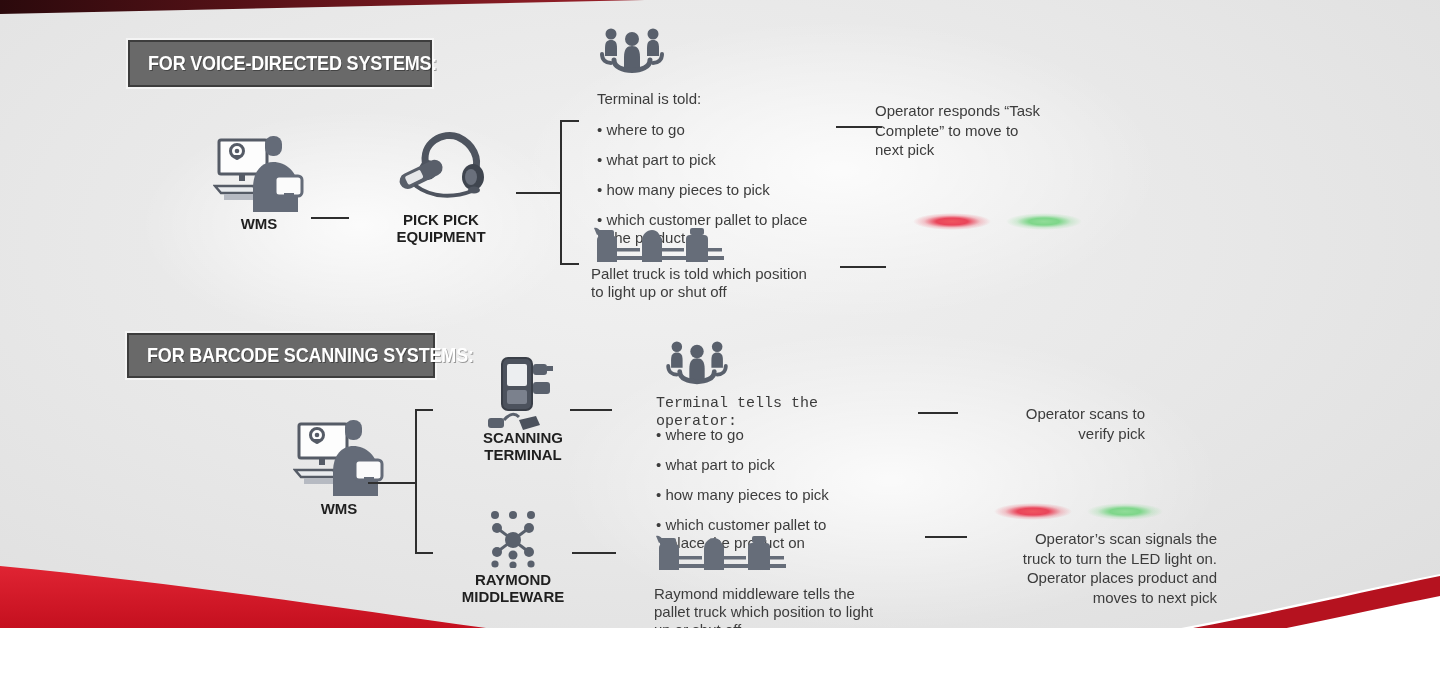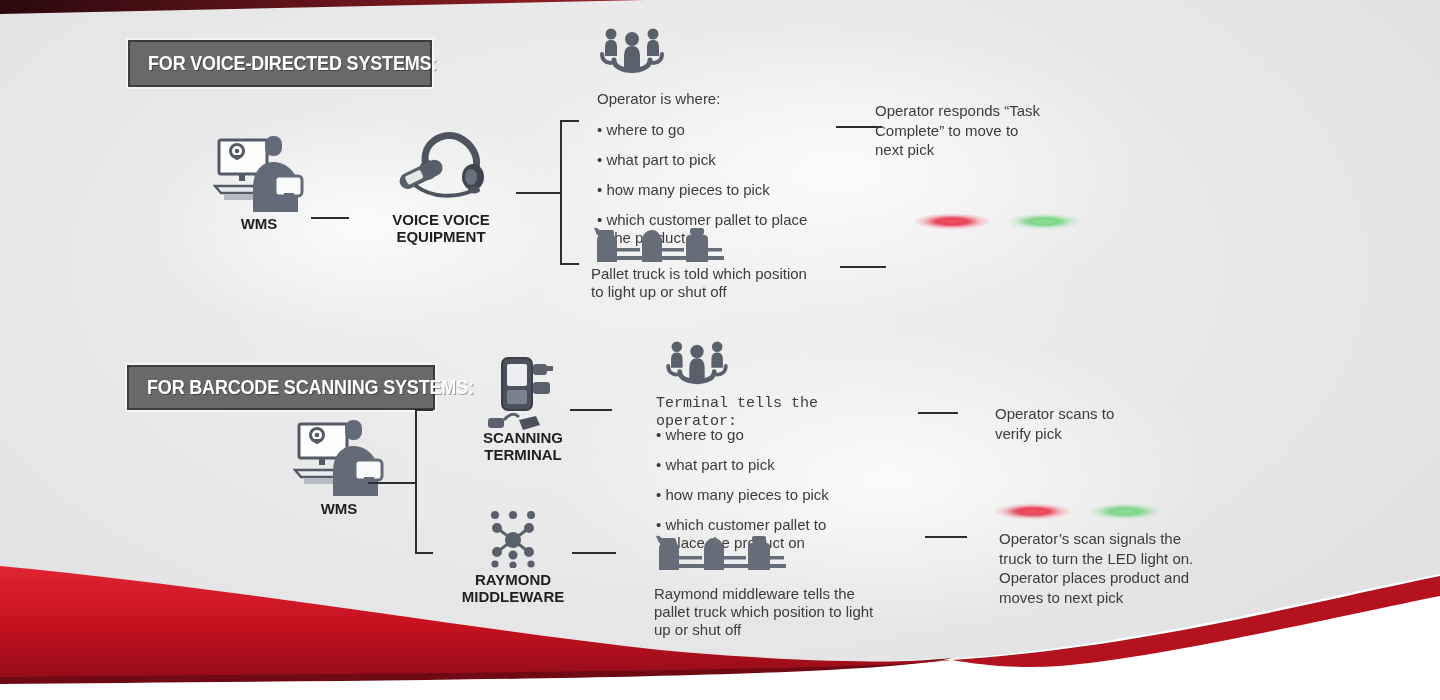--- a/index.html
+++ b/index.html
@@ -1,17 +1,17 @@
 <!DOCTYPE html>
 <html><head>
 <meta charset="utf-8">
 <style>
   html,body{margin:0;padding:0;}
   body{font-family:"Liberation Sans",sans-serif;background:#fff;}
-  #stage{position:relative;width:1440px;height:700px;overflow:hidden;
+  #stage{position:relative;width:1440px;height:628px;overflow:hidden;
          background:radial-gradient(ellipse at 45% 38%, #f1f1f1 0%, #e7e7e7 55%, #dedede 100%);}
   .abs{position:absolute;}
   .glow{position:absolute;background:radial-gradient(closest-side, rgba(255,255,255,.8), rgba(255,255,255,0));pointer-events:none;}
 
   
   .hdr{position:absolute;background:#696969;border:2px solid #3d3d3d;box-sizing:border-box;
        display:flex;align-items:center;padding-left:18px;box-shadow:0 0 0 2px rgba(255,255,255,.55);}
   .hdr span{display:inline-block;white-space:nowrap;color:#fff;font-weight:bold;font-size:20px;
        letter-spacing:-0.2px;transform:scaleX(.9);transform-origin:0 50%;
        text-shadow:1px 1px 0 rgba(0,0,0,.35);}
@@ -82,41 +82,41 @@
     <ellipse cx="81" cy="49" rx="11" ry="13" fill="#3f454f"></ellipse>
     <ellipse cx="79" cy="49" rx="6" ry="8" fill="#6a707c"></ellipse>
     <ellipse cx="36" cy="42" rx="9" ry="10" fill="#4e545f"></ellipse>
     <g transform="rotate(-26 30 46)">
       <rect x="6" y="38" width="46" height="16" rx="8" fill="#595f6a"></rect>
       <rect x="13" y="41" width="17" height="9" rx="2" fill="#ffffff" opacity="0.85"></rect>
     </g>
     <path d="M24,58 C40,70 62,70 80,63" fill="none" stroke="#4e545f" stroke-width="4" stroke-linecap="round"></path>
     <ellipse cx="82" cy="62" rx="6" ry="3.6" fill="#4e545f"></ellipse>
   </svg>
-  <div class="lbl" style="left:366px;top:211px;width:150px;">VOICE VOICE EQUIPMENT</div>
+  <div class="lbl" style="left:366px;top:211px;width:150px;">PICK PICK EQUIPMENT</div>
 
   <div class="hline" style="left:516px;top:192px;width:44px;"></div>
 
   <div class="vline" style="left:560px;top:120px;height:145px;"></div>
   <div class="hline" style="left:560px;top:120px;width:19px;"></div>
   <div class="hline" style="left:560px;top:263px;width:19px;"></div>
 
   <svg class="abs" style="left:600px;top:27px;" width="64" height="50" viewBox="0 0 64 50">
     <circle cx="11" cy="7" r="5.5" fill="#59606c"></circle>
     <path d="M5,29 L5,21 C5,15 7,13 11,13 C15,13 17,15 17,21 L17,29 Z" fill="#59606c"></path>
     <circle cx="53" cy="7" r="5.5" fill="#59606c"></circle>
     <path d="M47,29 L47,21 C47,15 49,13 53,13 C57,13 59,15 59,21 L59,29 Z" fill="#59606c"></path>
     <circle cx="32" cy="12" r="7" fill="#59606c"></circle>
     <path d="M24,43 L24,30 C24,22 27,19 32,19 C37,19 40,22 40,30 L40,43 Z" fill="#59606c"></path>
     <path d="M14,33 C14,47 50,47 50,33" fill="none" stroke="#59606c" stroke-width="5" stroke-linecap="round"></path>
     <path d="M2,27 C2,33 6,36 11,36" fill="none" stroke="#59606c" stroke-width="4" stroke-linecap="round"></path>
     <path d="M62,27 C62,33 58,36 53,36" fill="none" stroke="#59606c" stroke-width="4" stroke-linecap="round"></path>
   </svg>
 
-  <div class="body-t" style="left:597px;top:90px;width:240px;">Operator is where:</div>
+  <div class="body-t" style="left:597px;top:90px;width:240px;">Terminal is told:</div>
   <ul class="blt body-t" style="left:597px;top:109px;width:225px;">
       <li>where to go</li>
       <li>what part to pick</li>
       <li>how many pieces to pick</li>
       <li>which customer pallet to place the product on</li>
     </ul>
 
   <div class="hline" style="left:836px;top:126px;width:46px;"></div>
   <div class="body-t result" style="left:875px;top:101px;width:175px;">Operator responds “Task Complete” to move to next pick</div>
 
@@ -136,21 +136,21 @@
       <rect x="116" y="32" width="16" height="4"></rect>
     </g>
   </svg>
   <div class="body-t" style="left:591px;top:265px;width:232px;">Pallet truck is told which position to light up or shut off</div>
 
   <div class="hline" style="left:840px;top:266px;width:46px;"></div>
 
   <div class="led led-red" style="left:913px;top:213px;width:78px;height:17px;"></div>
   <div class="led led-green" style="left:1006px;top:213px;width:76px;height:17px;"></div>
 
-  <div class="hdr" style="left:127px;top:333px;width:308px;height:45px;margin-top:32px;">
+  <div class="hdr" style="left:127px;top:333px;width:308px;height:45px;">
     <span>FOR BARCODE SCANNING SYSTEMS:</span>
   </div>
 
   <svg class="abs" style="left:293px;top:420px;" width="92" height="76" viewBox="0 0 92 76">
     <rect x="6" y="4" width="48" height="34" rx="2" fill="#fdfdfd" stroke="#555b66" stroke-width="3"></rect>
     <circle cx="24" cy="15" r="6.5" fill="none" stroke="#555b66" stroke-width="3"></circle>
     <circle cx="24" cy="15" r="2.3" fill="#555b66"></circle>
     <path d="M19.5,19 Q24,29 28.5,19 Z" fill="#555b66"></path>
     <rect x="26" y="38" width="6" height="7" fill="#555b66"></rect>
     <path d="M2,50 L40,50 L47,57 L8,57 Z" fill="#e9ebee" stroke="#555b66" stroke-width="2.5"></path>
@@ -197,21 +197,21 @@
 
   <div class="body-t" style="left:656px;top:395px;width:240px;font-family:Liberation Mono, monospace;">Terminal tells the operator:</div>
   <ul class="blt body-t" style="left:656px;top:414px;width:190px;">
       <li>where to go</li>
       <li>what part to pick</li>
       <li>how many pieces to pick</li>
       <li>which customer pallet to place the product on</li>
     </ul>
 
   <div class="hline" style="left:918px;top:412px;width:40px;"></div>
-  <div class="body-t result" style="left:995px;top:404px;width:150px;">Operator scans to verify pick</div>
+  <div class="body-t result" style="left:995px;top:404px;width:150px;text-align:right;">Operator scans to verify pick</div>
 
   <svg class="abs" style="left:482px;top:510px;" width="62" height="58" viewBox="0 0 62 58">
     <g stroke="#59606c" stroke-width="3">
       <line x1="31" y1="30" x2="15" y2="18"></line>
         <line x1="31" y1="30" x2="47" y2="18"></line>
       <line x1="31" y1="30" x2="15" y2="42"></line>
         <line x1="31" y1="30" x2="47" y2="42"></line>
     </g>
     <circle cx="13" cy="5" r="4" fill="#59606c"></circle>
       <circle cx="31" cy="5" r="4" fill="#59606c"></circle>
@@ -245,21 +245,21 @@
       <rect x="116" y="24" width="14" height="3.5"></rect>
       <rect x="116" y="32" width="16" height="4"></rect>
     </g>
   </svg>
   <div class="body-t" style="left:654px;top:585px;width:225px;">Raymond middleware tells the pallet truck which position to light up or shut off</div>
 
   <div class="hline" style="left:925px;top:536px;width:42px;"></div>
 
   <div class="led led-red" style="left:994px;top:503px;width:78px;height:17px;"></div>
   <div class="led led-green" style="left:1087px;top:503px;width:76px;height:17px;"></div>
-  <div class="body-t result" style="left:999px;top:529px;width:218px;">Operator’s scan signals the truck to turn the LED light on. Operator places product and moves to next pick</div>
+  <div class="body-t result" style="left:999px;top:529px;width:218px;text-align:right;">Operator’s scan signals the truck to turn the LED light on. Operator places product and moves to next pick</div>
 
   <svg class="abs" style="left:0;top:460px;" width="1440" height="240" viewBox="0 460 1440 240">
     <defs>
       <linearGradient id="redgrad" x1="0" y1="0" x2="0" y2="1">
         <stop offset="0" stop-color="#e02433"></stop>
           <stop offset="0.55" stop-color="#c5101f"></stop>
           <stop offset="1" stop-color="#930d1a"></stop>
       </linearGradient>
     </defs>
 

